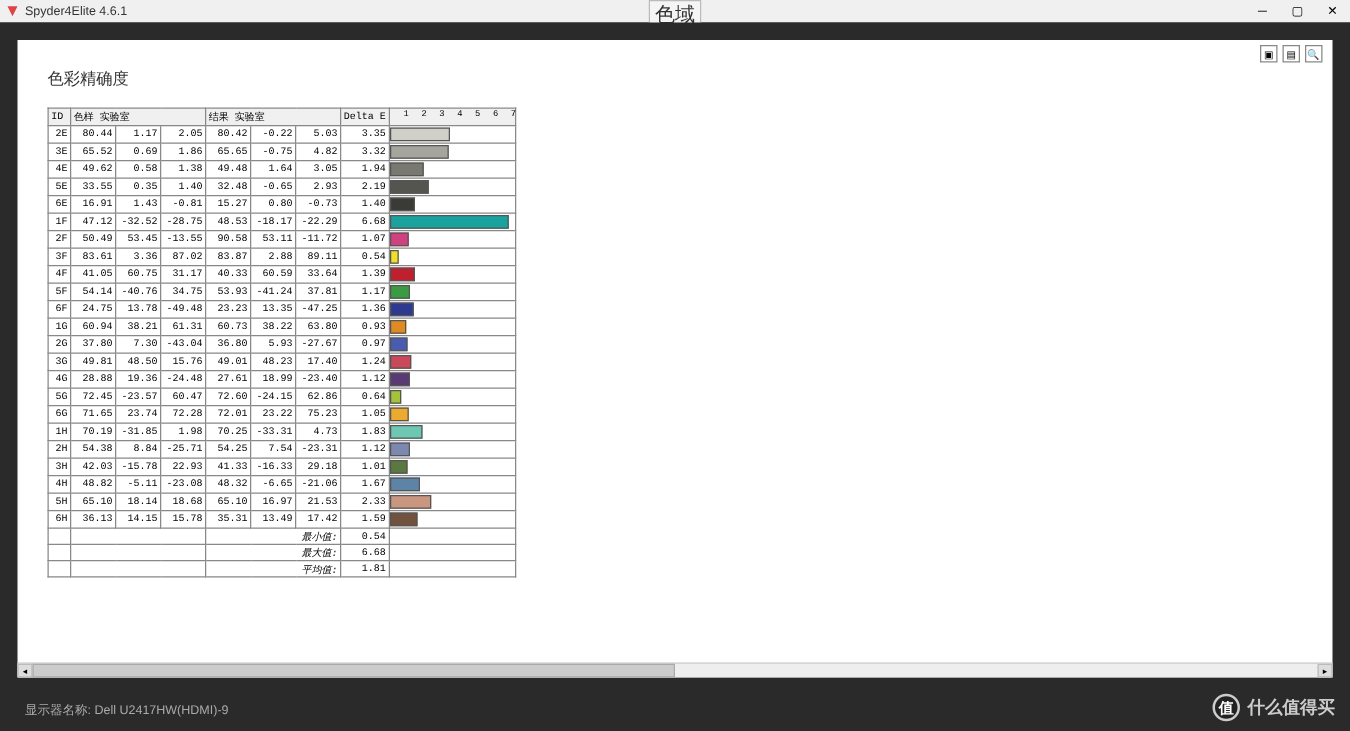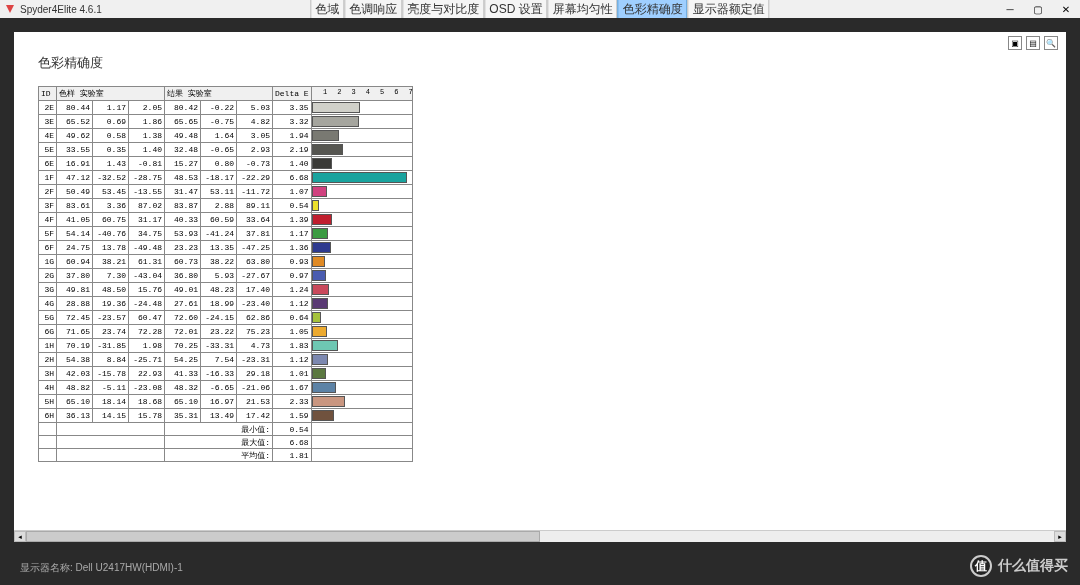--- a/index.html
+++ b/index.html
@@ -42,21 +42,22 @@
       font-size: 10px;
       cursor: pointer;
     }
     .tabbar {
       position: absolute;
       left: 50%;
       transform: translateX(-50%);
       display: flex;
       height: 18px;
       align-items: center;
-      font-size: 12px;
+      font-size: 16px;
+      flex-direction: column;
     }
     .tab {
       padding: 1px 4px;
       border: 1px solid #bbb;
       background: #f5f5f5;
       color: #333;
       cursor: pointer;
       white-space: nowrap;
     }
     .tab.active {
@@ -129,21 +130,21 @@
       position: absolute;
       font-size: 7px;
       top: 1px;
     }
     .bar {
       height: 11px;
       display: block;
       margin: 1px 0;
       border: 1px solid #555;
     }
-    .summary-label { text-align: left; }
+    .summary-label { text-align: left; font-style: italic; }
     .scrollbar-h {
       position: absolute;
       bottom: 0;
       left: 0;
       right: 0;
       height: 12px;
       background: #eee;
       border-top: 1px solid #ccc;
       display: flex;
     }
@@ -329,21 +330,21 @@
             <td class="col-delta">6.68</td>
             <td class="col-bar">
               <span class="bar" style="width:95.4%;background:#1aa39e"></span>
             </td>
           </tr>
           <tr>
             <td class="col-id">2F</td>
             <td class="col-v">50.49</td>
             <td class="col-v">53.45</td>
             <td class="col-v">-13.55</td>
-            <td class="col-v">31.47</td>
+            <td class="col-v">90.58</td>
             <td class="col-v">53.11</td>
             <td class="col-v">-11.72</td>
             <td class="col-delta">1.07</td>
             <td class="col-bar">
               <span class="bar" style="width:15.3%;background:#d0417f"></span>
             </td>
           </tr>
           <tr>
             <td class="col-id">3F</td>
             <td class="col-v">83.61</td>
@@ -580,20 +581,20 @@
       <div class="sb-btn">◂</div>
       <div class="sb-track">
         <div class="sb-thumb"></div>
       </div>
       <div class="sb-btn">▸</div>
     </div>
   </div>
 
   <div class="footer">
     <span>显示器名称:</span>
-    <span>Dell U2417HW(HDMI)-1</span>
+    <span>Dell U2417HW(HDMI)-9</span>
   </div>
 
   <div class="watermark">
     <div class="logo">值</div>
     <span>什么值得买</span>
   </div>
 </div>
 
 </body></html>

